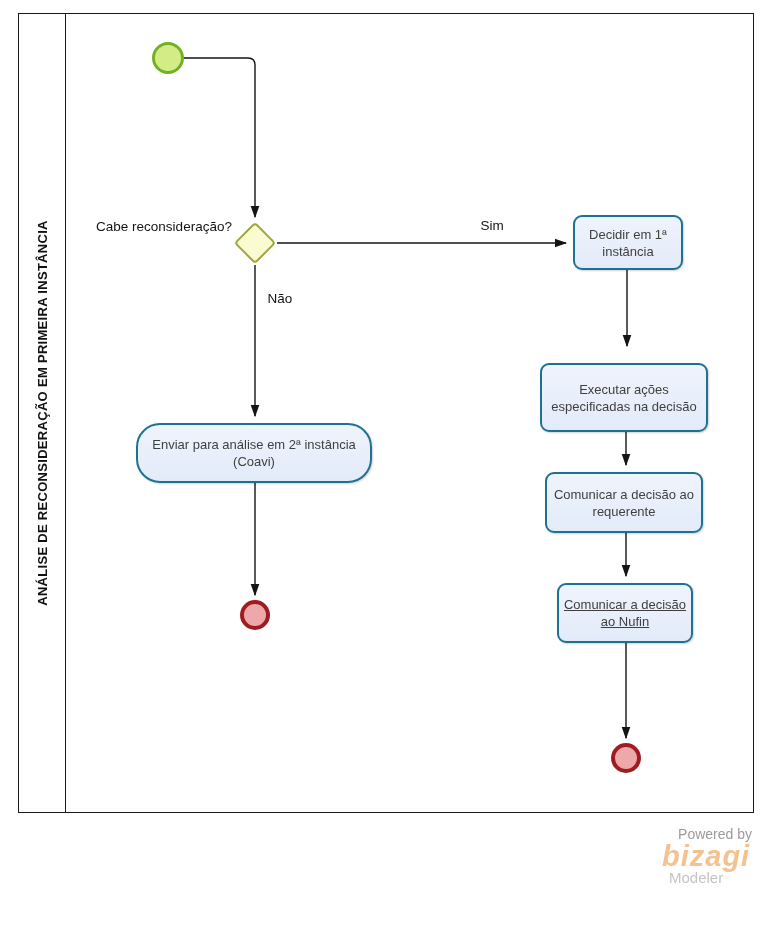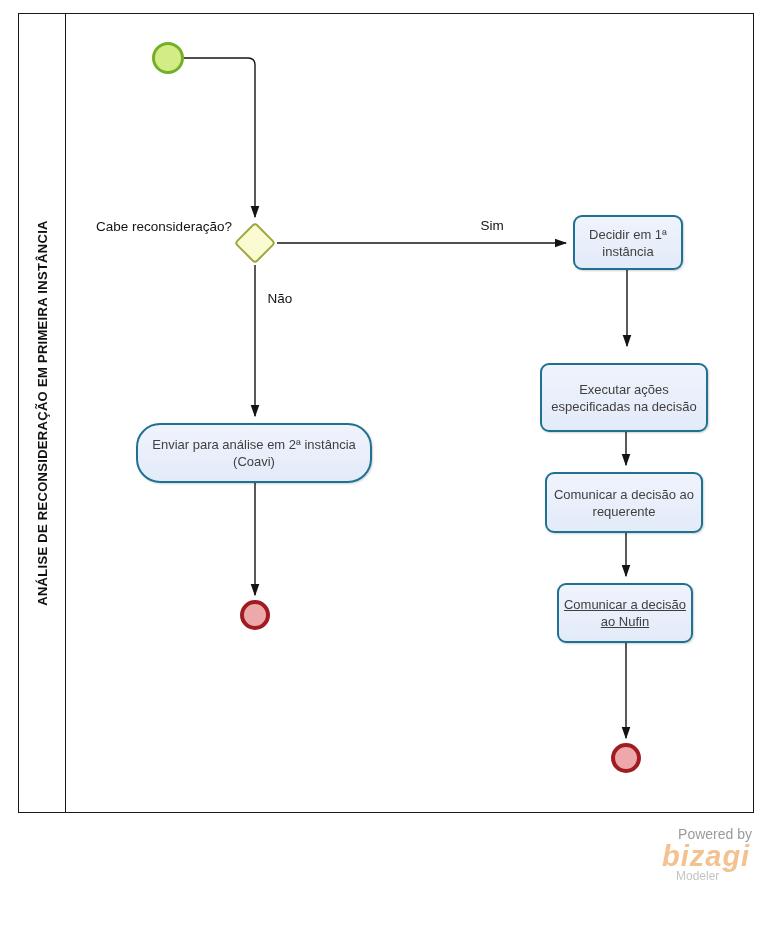--- a/index.html
+++ b/index.html
@@ -67,21 +67,21 @@
   .label.gateway-label{left:96px;top:218px;width:136px;}
   .label.sim{left:470px;top:217px;width:44px;}
   .label.nao{left:258px;top:290px;width:44px;}
   
   .branding{position:absolute;left:662px;top:826px;width:92px;}
   .powered-by{font-size:14px;color:#9b9b9b;text-align:right;padding-right:2px;}
   .brand-name{
     font-size:29px;font-weight:bold;color:#f3c290;line-height:28px;
     letter-spacing:1px;margin-top:0;font-style:italic;
   }
-  .brand-product{font-size:12px;color:#c4c4c4;margin-left:14px;margin-top:-1px;}
+  .brand-product{font-size:15px;color:#c4c4c4;margin-left:7px;margin-top:-1px;}
 </style>
 </head>
 <body>
 
 <div id="canvas">
 
   <div class="pool">
     <div class="pool-band">
       <span class="pool-title">ANÁLISE DE RECONSIDERAÇÃO EM PRIMEIRA INSTÂNCIA</span>
     </div>

